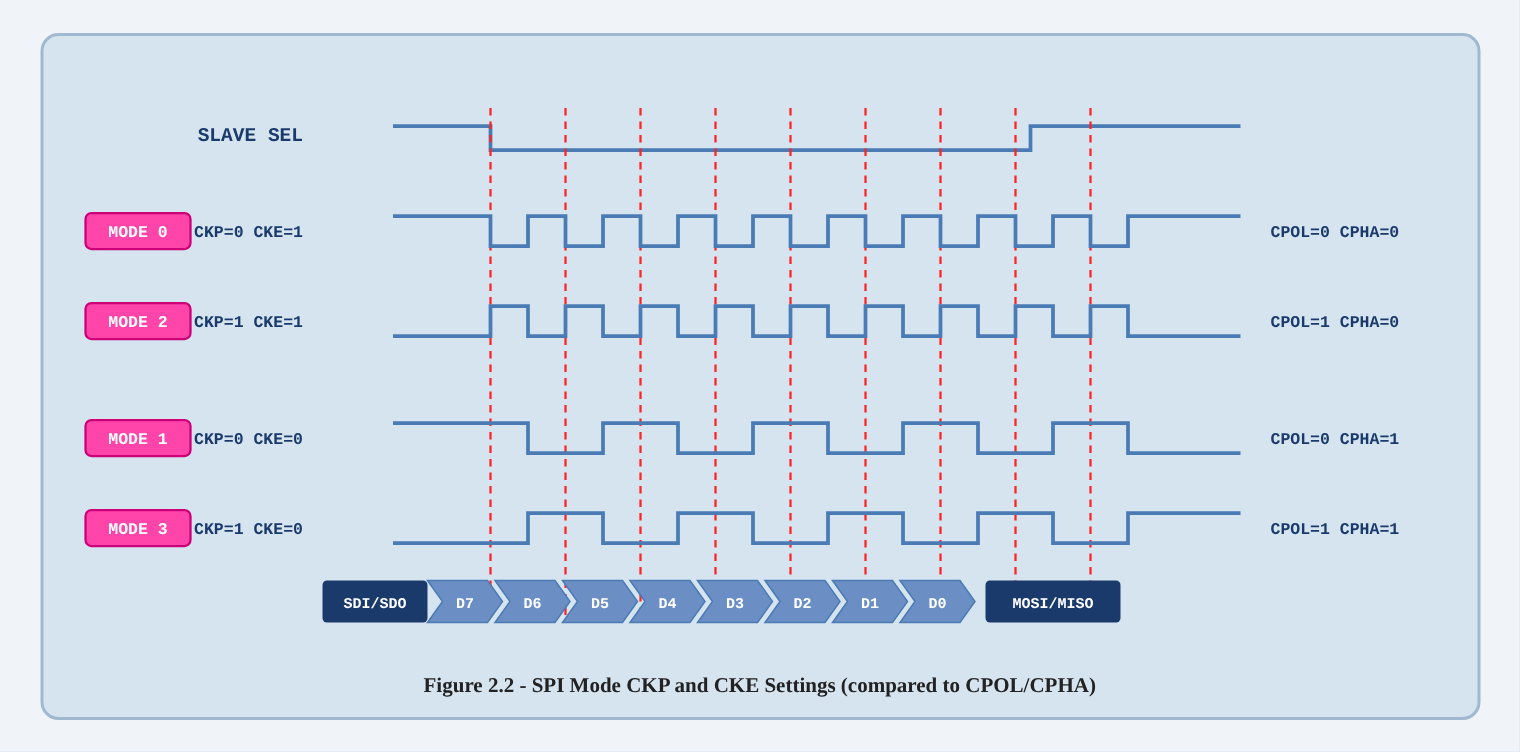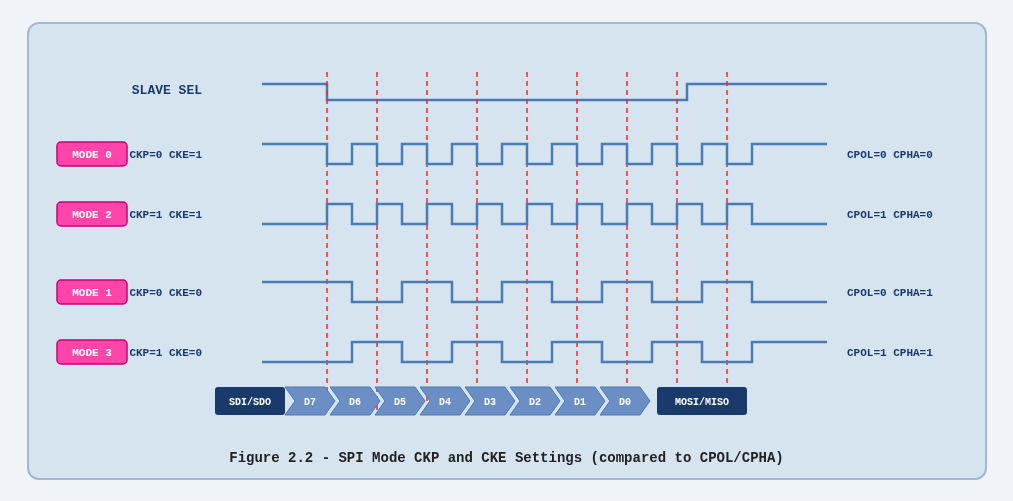--- a/index.html
+++ b/index.html
@@ -29,21 +29,21 @@
       width: 100%;
       height: 400px;
       display: block;
     }
     .caption {
       text-align: center;
       font-size: 14px;
       font-weight: bold;
       color: #222;
       margin-top: 8px;
-      font-family: Liberation Mono, monospace;
+      font-family: Liberation Serif, serif;
     }
   </style>
 </head>
 <body>
 
 <div class="outer">
   <div class="diagram">
     <svg class="main-svg" viewBox="0 0 920 400" xmlns="http://www.w3.org/2000/svg">
 
       <defs>

